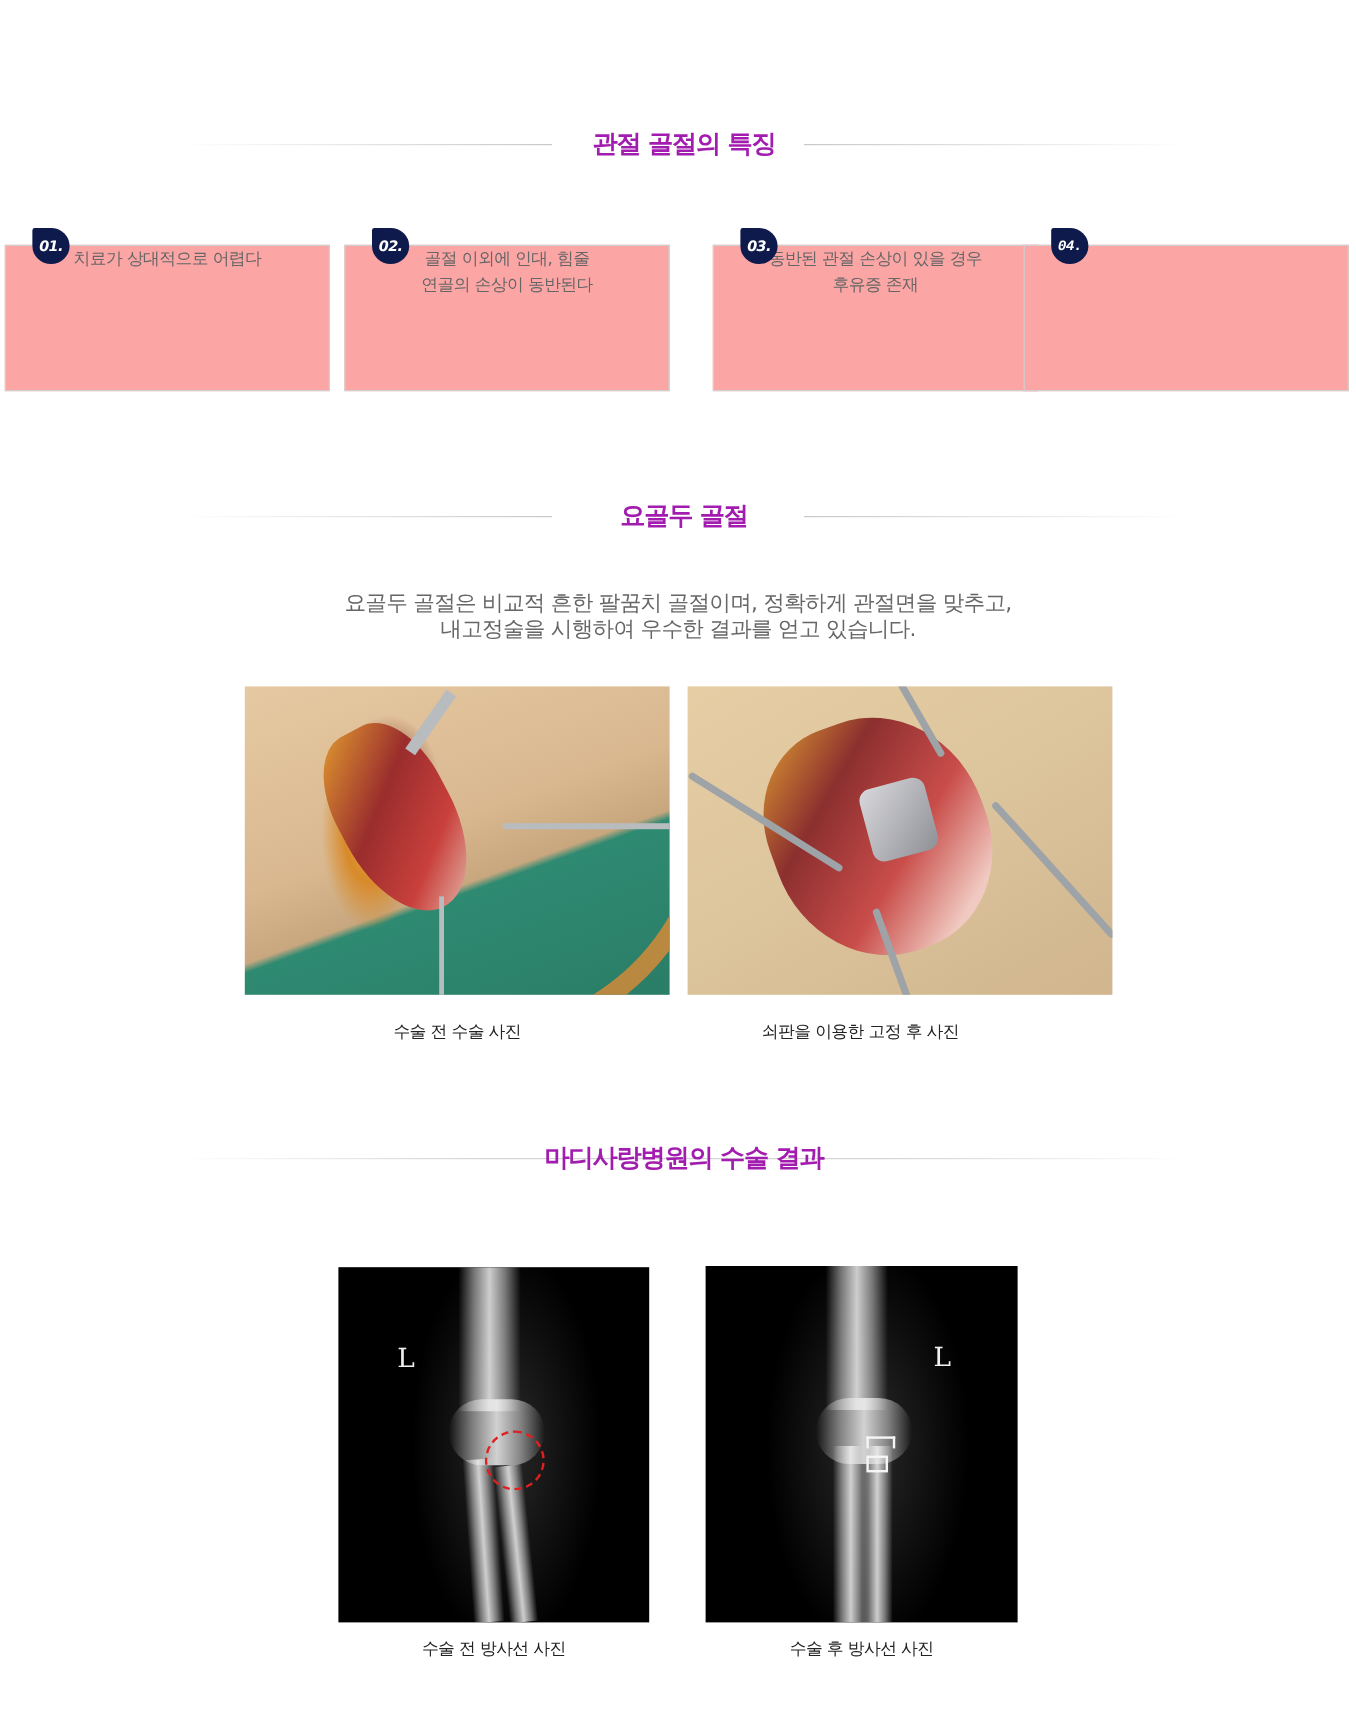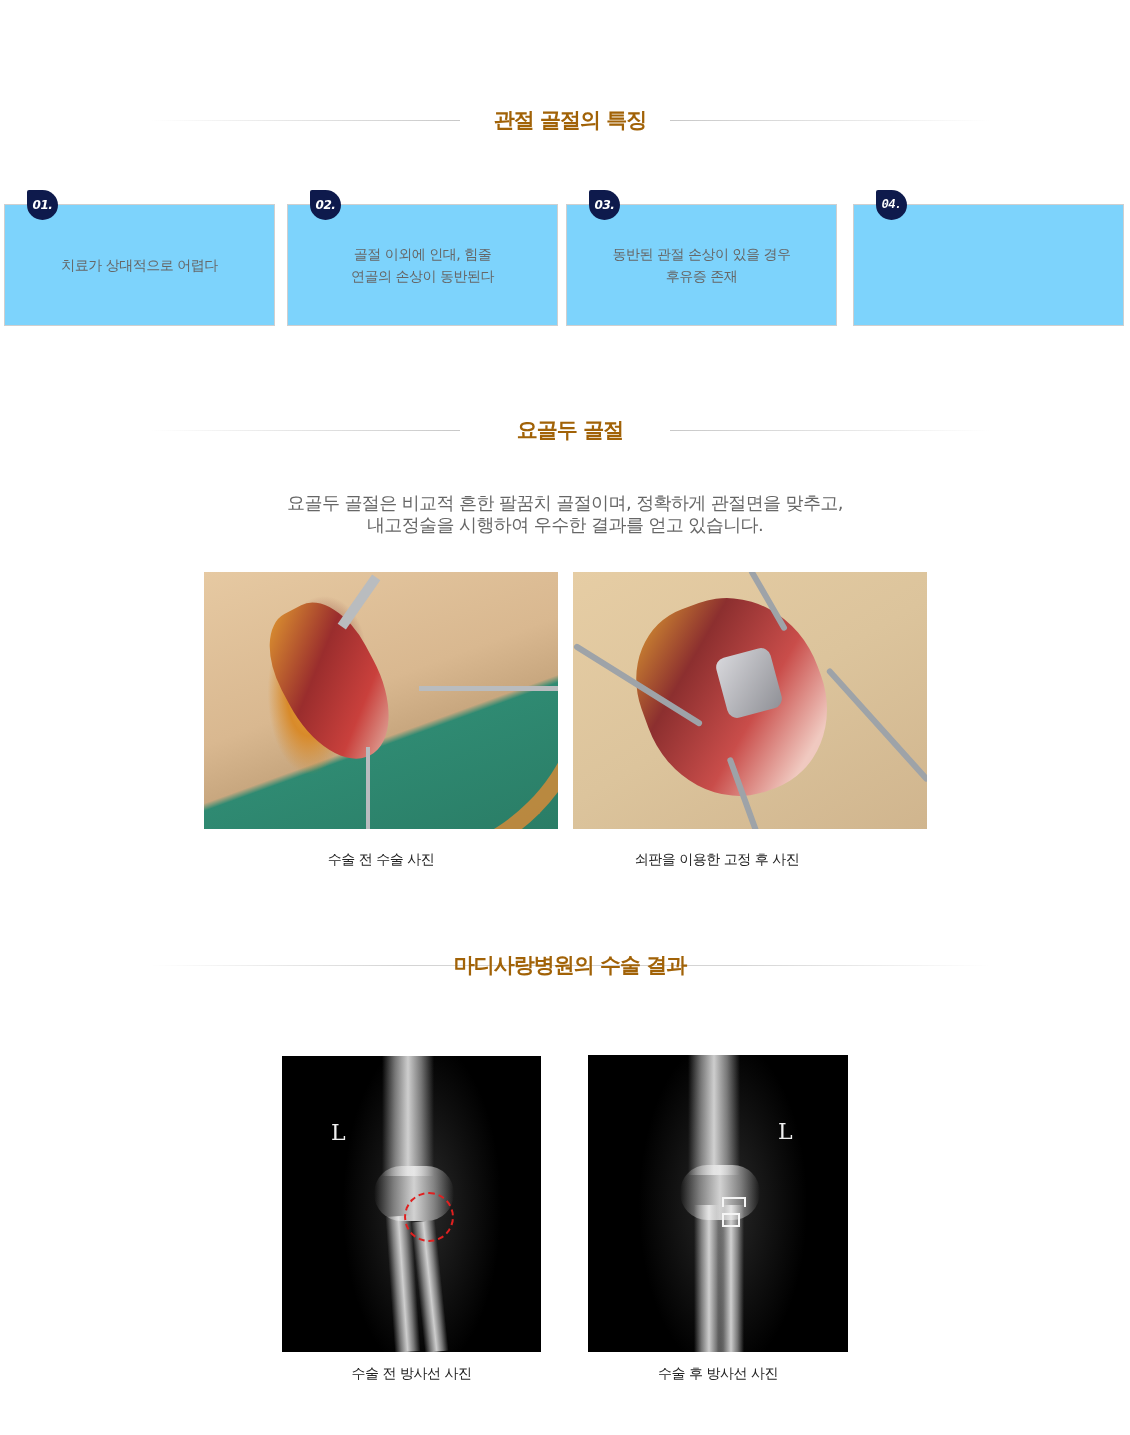--- a/index.html
+++ b/index.html
@@ -11,29 +11,29 @@
     display: flex; align-items: center; justify-content: center;
   }
   .section-title .line {
     position: absolute; top: 50%; height: 1px;
     background: linear-gradient(to right, rgba(200,200,200,0), #c8c8c8);
   }
   .section-title .line.left { left: 0; width: 310px; }
   .section-title .line.right { right: 0; width: 320px; background: linear-gradient(to left, rgba(200,200,200,0), #c8c8c8); }
   .section-title .line.full { left: 0; width: 100%; background: linear-gradient(to right, rgba(210,210,210,0), #d4d4d4 30%, #d4d4d4 70%, rgba(210,210,210,0)); }
   .section-title h2 {
-    position: relative; font-size: 21px; font-weight: bold; color: #a16207; letter-spacing: -1px;
+    position: relative; font-size: 21px; font-weight: bold; color: #a21caf; letter-spacing: -1px;
     background: transparent; padding: 0 10px;
   }
 
   .features { position: absolute; top: 185px; left: 4px; width: 1120px; height: 142px; }
   .feature {
     position: absolute; top: 19px; width: 271px; height: 122px;
-    border: 1px solid #cfcfcf; background: #7dd3fc;
-    display: flex; align-items: center; justify-content: center; text-align: center;
+    border: 1px solid #cfcfcf; background: #fca5a5;
+    display: flex; justify-content: center; text-align: center;
   }
   .feature p { font-size: 14px; line-height: 22px; color: #666; letter-spacing: -0.5px; white-space: pre-line; }
   .badge {
     position: absolute; top: -15px; left: 22px; width: 31px; height: 30px;
     background: #0e1a4c; color: #fff; font-size: 12px; font-weight: bold; font-style: italic;
     border-radius: 2px 50% 50% 50%;
     display: flex; align-items: center; justify-content: center; letter-spacing: -0.5px;
   }
 
   .desc {
@@ -88,21 +88,21 @@
 <div class="features">
   <div class="feature" style="left:0;">
     <span class="badge">01.</span>
     <p>치료가 상대적으로 어렵다</p>
   </div>
   <div class="feature" style="left:283px;">
     <span class="badge">02.</span>
     <p>골절 이외에 인대, 힘줄
 연골의 손상이 동반된다</p>
   </div>
-  <div class="feature" style="left:562px;">
+  <div class="feature" style="left:590px;">
     <span class="badge">03.</span>
     <p>동반된 관절 손상이 있을 경우
 후유증 존재</p>
   </div>
   <div class="feature" style="left:849px;font-family:Liberation Mono, monospace;">
     <span class="badge">04.</span>
   </div>
 </div>
 
 <div class="section-title" style="top:410px;">

